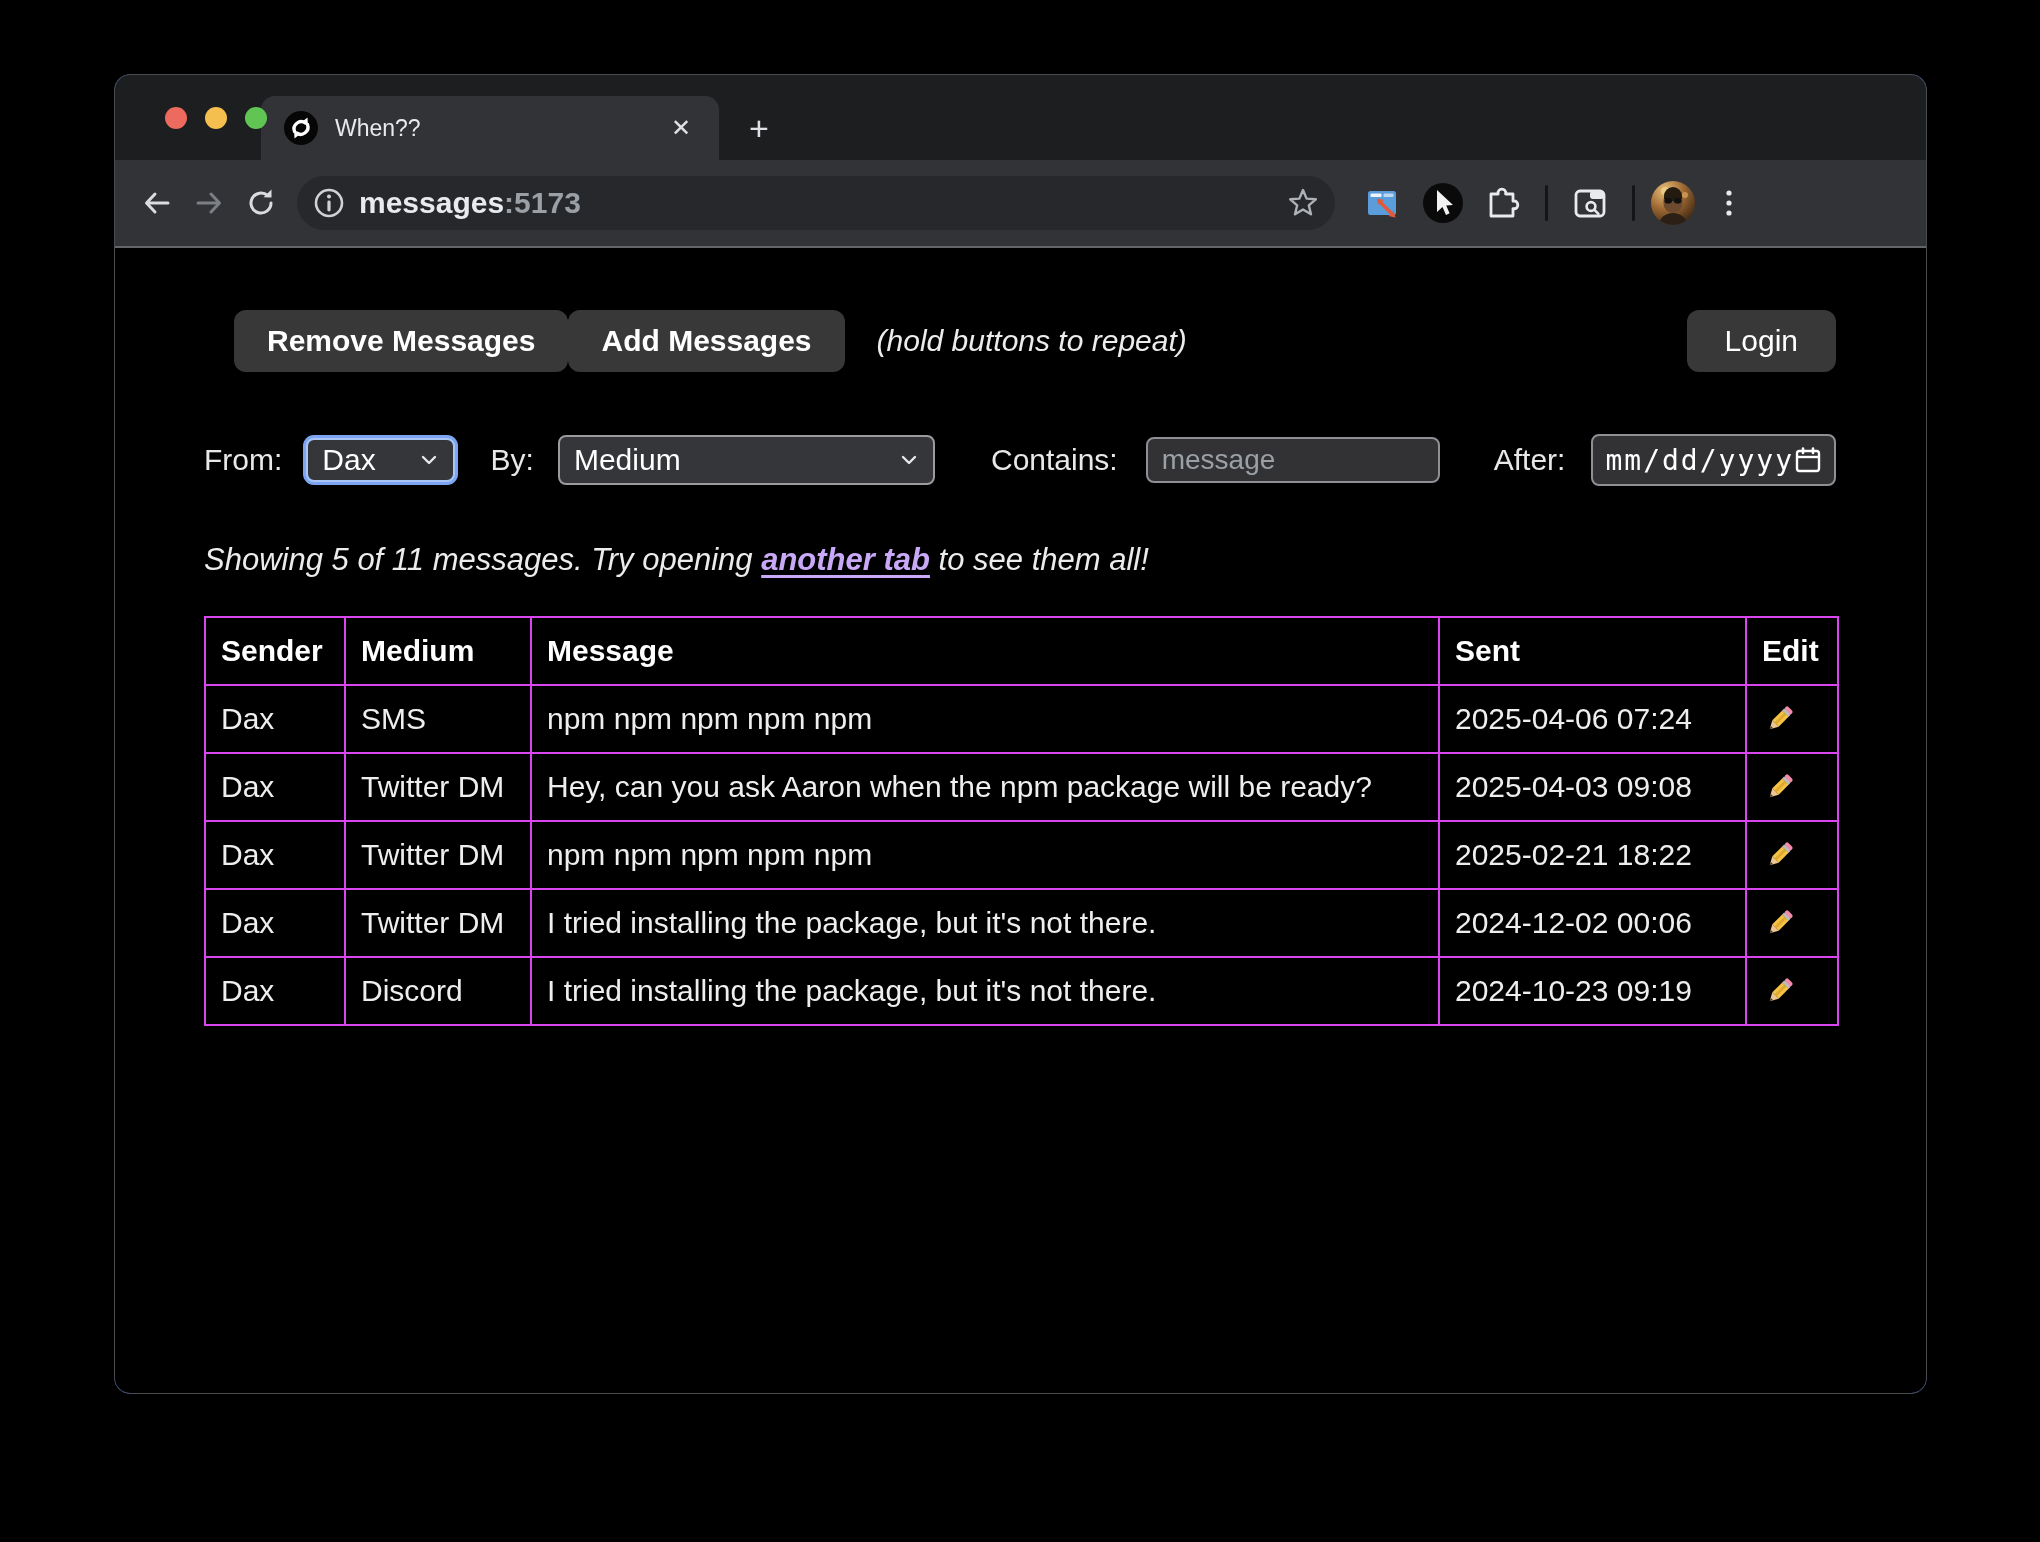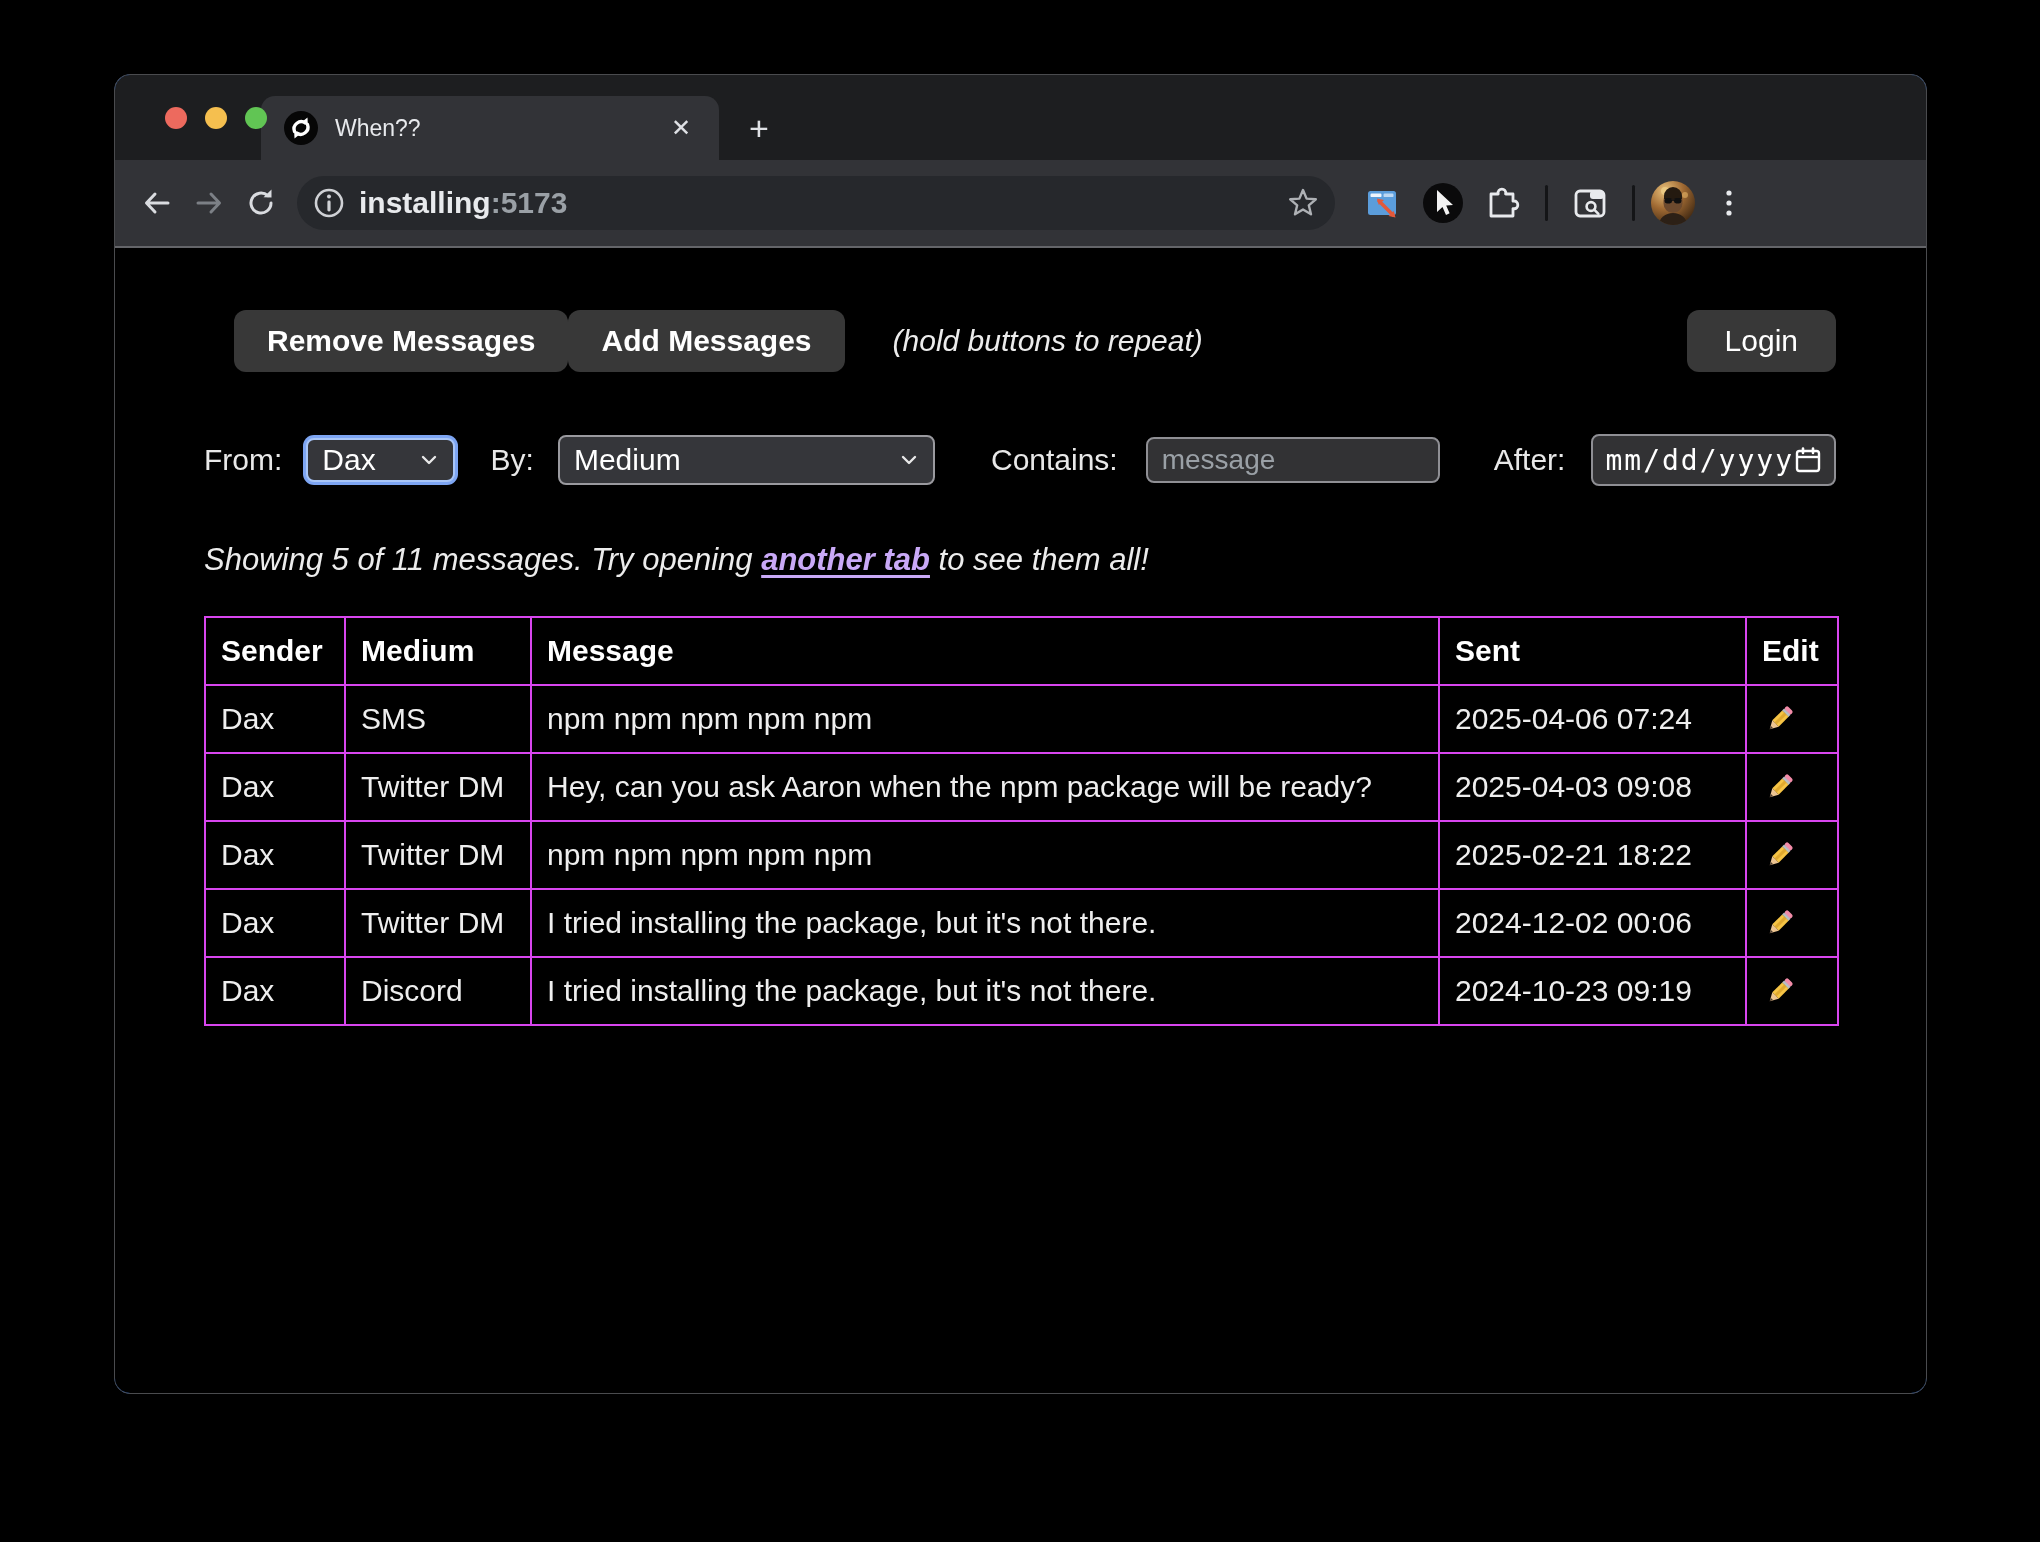--- a/index.html
+++ b/index.html
@@ -35,21 +35,21 @@
   .avatar { width:44px; height:44px; border-radius:50%; overflow:hidden; flex:none;
             background:radial-gradient(circle at 32% 22%, #e8c07a 0%, #a06a33 40%, #3a2410 85%); }
 
   
   .page { height:1145px; background:#000; padding:62px 90px 0 89px; color:#e8e8e8; }
 
   .row-buttons { display:flex; align-items:center; }
   .btn { background:#383838; color:#fff; border:none; border-radius:12px; height:62px;
          padding:0 33px; font-size:30px; font-weight:600; font-family:inherit; }
   .btn.login { font-weight:400; padding:0 38px; margin-left:auto; }
-  .hint { font-style:italic; font-size:30px; color:#ececec; margin-left:48px; }
+  .hint { font-style:italic; font-size:30px; color:#ececec; margin-left:32px; }
 
   .row-filters { display:flex; align-items:center; margin-top:62px; font-size:30px; }
   .flabel { color:#e8e8e8; }
   .select { background:#35363a; border:2px solid #9a9a9f; border-radius:8px; color:#fff;
             display:flex; align-items:center; padding:0 14px; position:relative; }
   .select .chev { margin-left:auto; }
   .sel-from { width:160px; height:44px; margin-left:24px;
               border-color:#a9c6f7; box-shadow:0 0 0 3px #7da5f3; }
   .sel-by   { width:412px; height:50px; margin-left:24px; }
   .lab-by { margin-left:36px; }
@@ -121,21 +121,21 @@
         <path d="M27.5 3.5 L27.5 11.5 L19.5 11.2 Z" fill="#dadce0"></path>
       </svg>
     </div>
 
     <div class="omnibox">
       <svg width="32" height="32" viewBox="0 0 32 32">
         <circle cx="16" cy="16" r="13" fill="none" stroke="#cfd1d5" stroke-width="2.6"></circle>
         <circle cx="16" cy="9.5" r="2" fill="#cfd1d5"></circle>
         <rect x="14.4" y="13.5" width="3.2" height="11" rx="1.4" fill="#cfd1d5"></rect>
       </svg>
-      <span class="url"><span class="host">installing</span><span class="port">:5173</span></span>
+      <span class="url"><span class="host">messages</span><span class="port">:5173</span></span>
       <svg width="36" height="36" viewBox="0 0 36 36">
         <path d="M18 5 L21.6 13.6 L30.8 14.3 L23.8 20.3 L26 29.3 L18 24.4 L10 29.3 L12.2 20.3 L5.2 14.3 L14.4 13.6 Z" fill="none" stroke="#aeb1b5" stroke-width="2.4" stroke-linejoin="round"></path>
       </svg>
     </div>
 
     <div class="ext-icons">
       <div class="tb-btn">
         <svg width="36" height="36" viewBox="0 0 36 36">
           <rect x="3" y="6" width="28" height="24" rx="2.5" fill="#5b9ddb"></rect>
           <rect x="5.5" y="8.5" width="11" height="3.6" rx="1.2" fill="#eef5fd"></rect>

